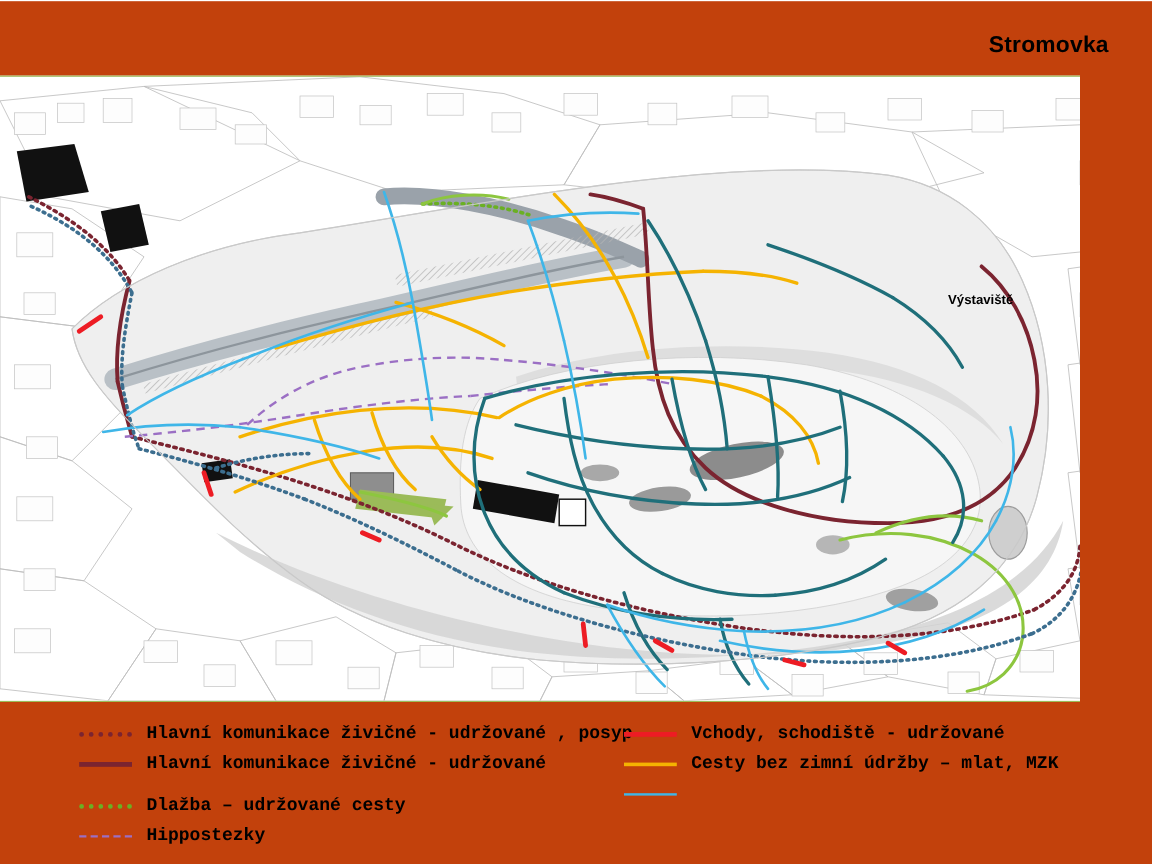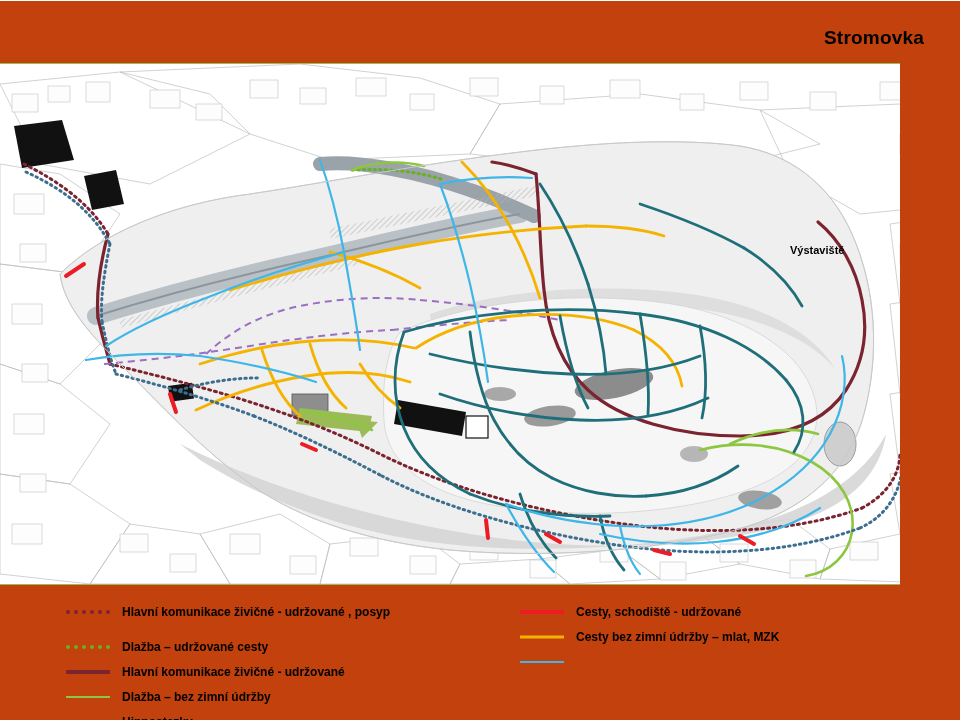--- a/index.html
+++ b/index.html
@@ -82,24 +82,25 @@
   }
   .swatch i {
     position: absolute;
     left: 0;
     top: 50%;
     width: 44px;
     display: block;
     transform: translateY(-50%);
   }
   .legend-text {
-    font-size: 12px;
+    font-size: 15px;
     font-weight: bold;
     color: #000;
     white-space: nowrap;
+    font-family: Liberation Mono, monospace;
   }
 </style>
 </head>
 <body>
 
 <div id="slide">
 
   <div class="title">Stromovka</div>
 
   <div class="map-frame">
@@ -341,52 +342,46 @@
 
   <div class="legend">
 
     <div class="legend-col left">
       <div class="legend-row">
         <span class="swatch">
           <i style="border-top:4px dotted #7b2430;"></i>
         </span>
         <span class="legend-text">Hlavní komunikace živičné - udržované , posyp</span>
       </div>
+      <div class="legend-row">
+        <span class="swatch">
+          <i style="border-top:4px solid #7b2430;"></i>
+        </span>
+        <span class="legend-text">Hlavní komunikace živičné - udržované</span>
+      </div>
       <div class="legend-row gap-top">
         <span class="swatch">
           <i style="border-top:4px dotted #6ab023;"></i>
         </span>
         <span class="legend-text">Dlažba – udržované cesty</span>
       </div>
       <div class="legend-row">
         <span class="swatch">
-          <i style="border-top:4px solid #7b2430;"></i>
-        </span>
-        <span class="legend-text">Hlavní komunikace živičné - udržované</span>
-      </div>
-      <div class="legend-row">
-        <span class="swatch">
-          <i style="border-top:2.5px solid #8dc63f;"></i>
-        </span>
-        <span class="legend-text">Dlažba – bez zimní údržby</span>
-      </div>
-      <div class="legend-row">
-        <span class="swatch">
           <i style="border-top:2px dashed #9b6fc4;"></i>
         </span>
         <span class="legend-text">Hippostezky</span>
       </div>
     </div>
 
     <div class="legend-col right">
       <div class="legend-row">
         <span class="swatch">
           <i style="border-top:4px solid #ed1c24;"></i>
         </span>
-        <span class="legend-text">Cesty, schodiště - udržované</span>
+        <span class="legend-text">Vchody, schodiště - udržované</span>
       </div>
       <div class="legend-row">
         <span class="swatch">
           <i style="border-top:3.5px solid #f5b301;"></i>
         </span>
         <span class="legend-text">Cesty bez zimní údržby – mlat, MZK</span>
       </div>
       <div class="legend-row">
         <span class="swatch">
           <i style="border-top:2.5px solid #3fb6e8;"></i>

